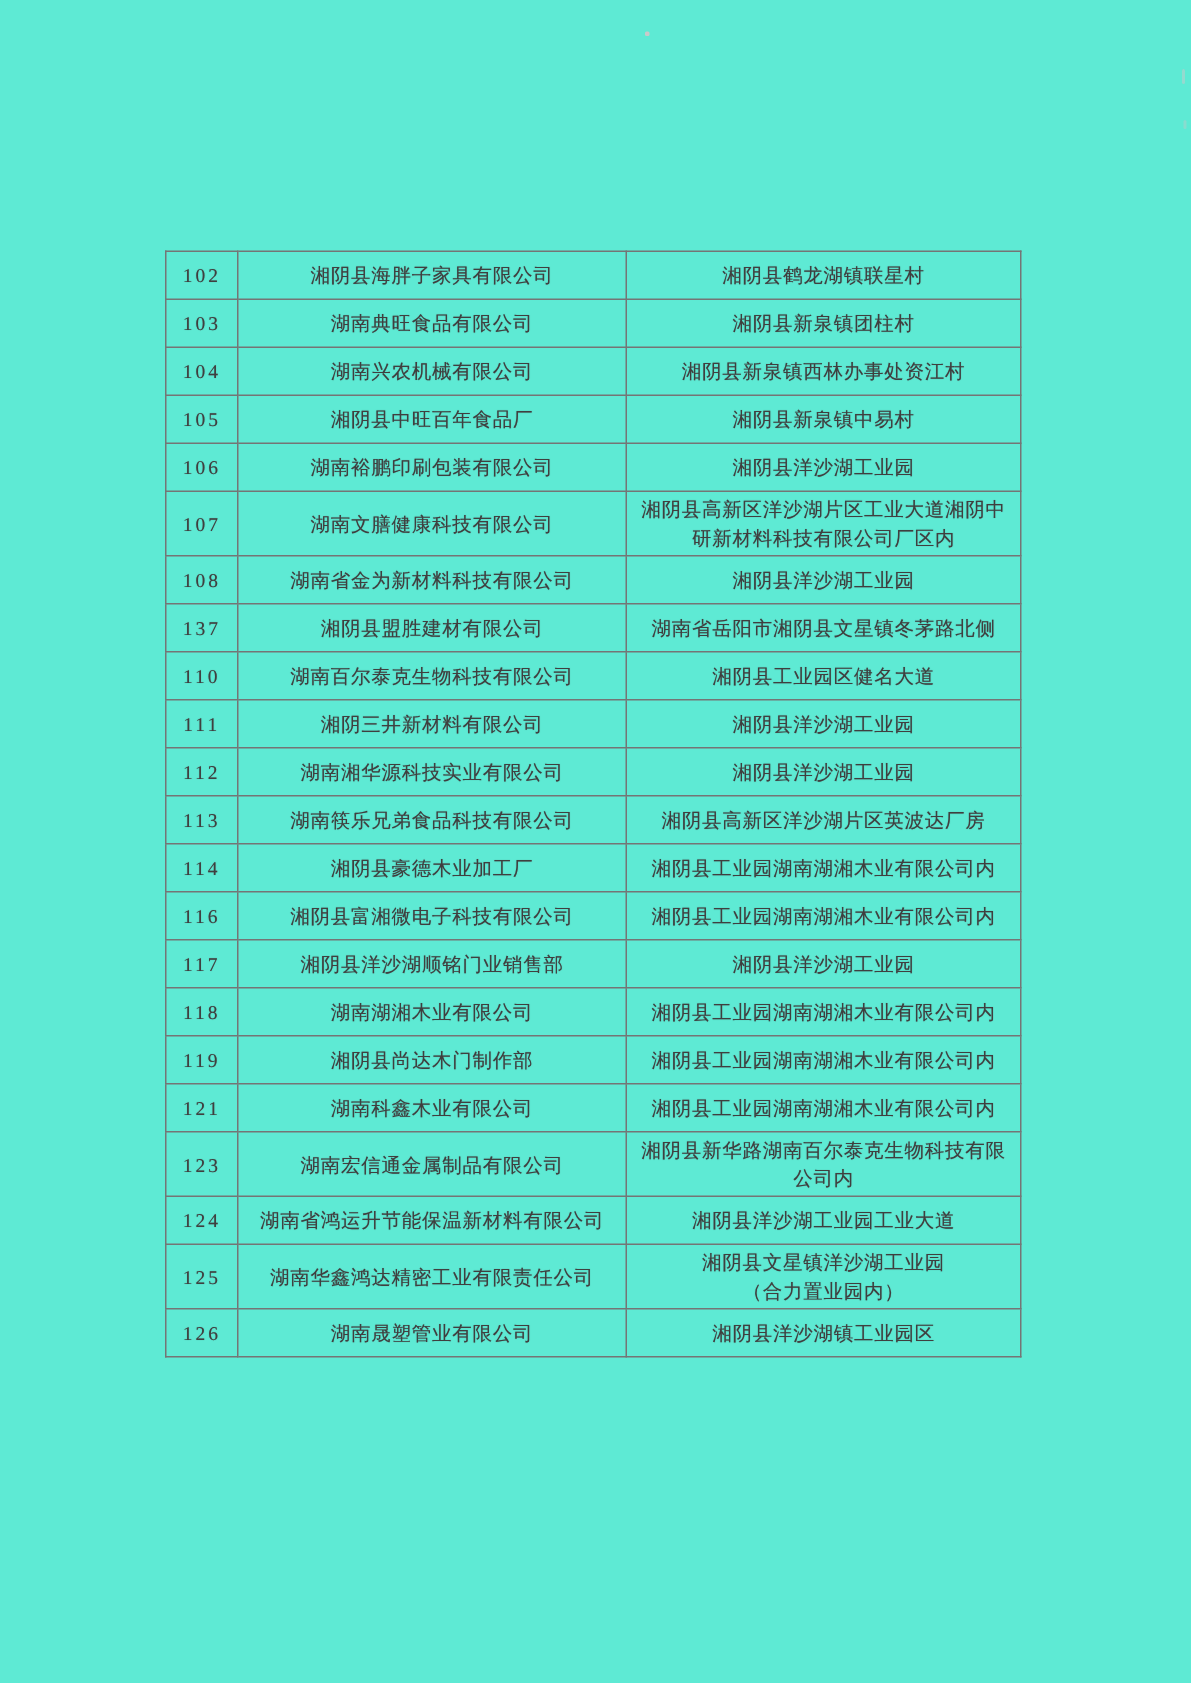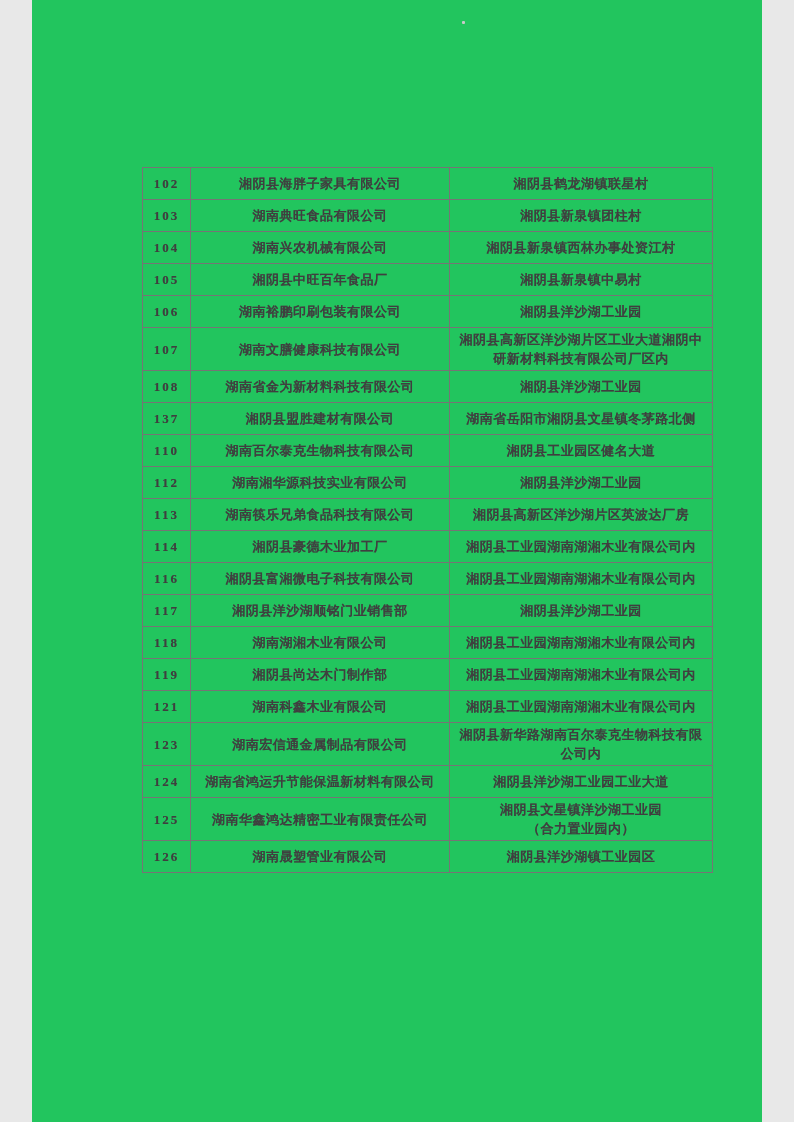--- a/index.html
+++ b/index.html
@@ -2,28 +2,27 @@
 <html><head>
 <meta charset="utf-8">
 <style>
   html, body {
     margin: 0;
     padding: 0;
     background: #e8e8e8;
   }
   .page {
     position: relative;
-    width: 730px;
+    width: 794px;
     height: 1122px;
     margin: 0 auto;
-    background: #22c55e;
+    background: #5eead4;
     overflow: hidden;
     font-family: "Liberation Serif", "DejaVu Serif", serif;
     color: #3f3f3f;
-    font-weight: bold;
   }
   .doc-table {
     position: absolute;
     left: 110px;
     top: 167px;
     width: 570px;
     border-collapse: collapse;
     table-layout: fixed;
     font-size: 13px;
     letter-spacing: 0.5px;
@@ -122,20 +121,25 @@
       <td class="td-name">湘阴县盟胜建材有限公司</td>
       <td class="td-addr">湖南省岳阳市湘阴县文星镇冬茅路北侧</td>
     </tr>
 
     <tr>
       <td class="td-no">110</td>
       <td class="td-name">湖南百尔泰克生物科技有限公司</td>
       <td class="td-addr">湘阴县工业园区健名大道</td>
     </tr>
 
+    <tr>
+      <td class="td-no">111</td>
+      <td class="td-name">湘阴三井新材料有限公司</td>
+      <td class="td-addr">湘阴县洋沙湖工业园</td>
+    </tr>
 
     <tr>
       <td class="td-no">112</td>
       <td class="td-name">湖南湘华源科技实业有限公司</td>
       <td class="td-addr">湘阴县洋沙湖工业园</td>
     </tr>
 
     <tr>
       <td class="td-no">113</td>
       <td class="td-name">湖南筷乐兄弟食品科技有限公司</td>

